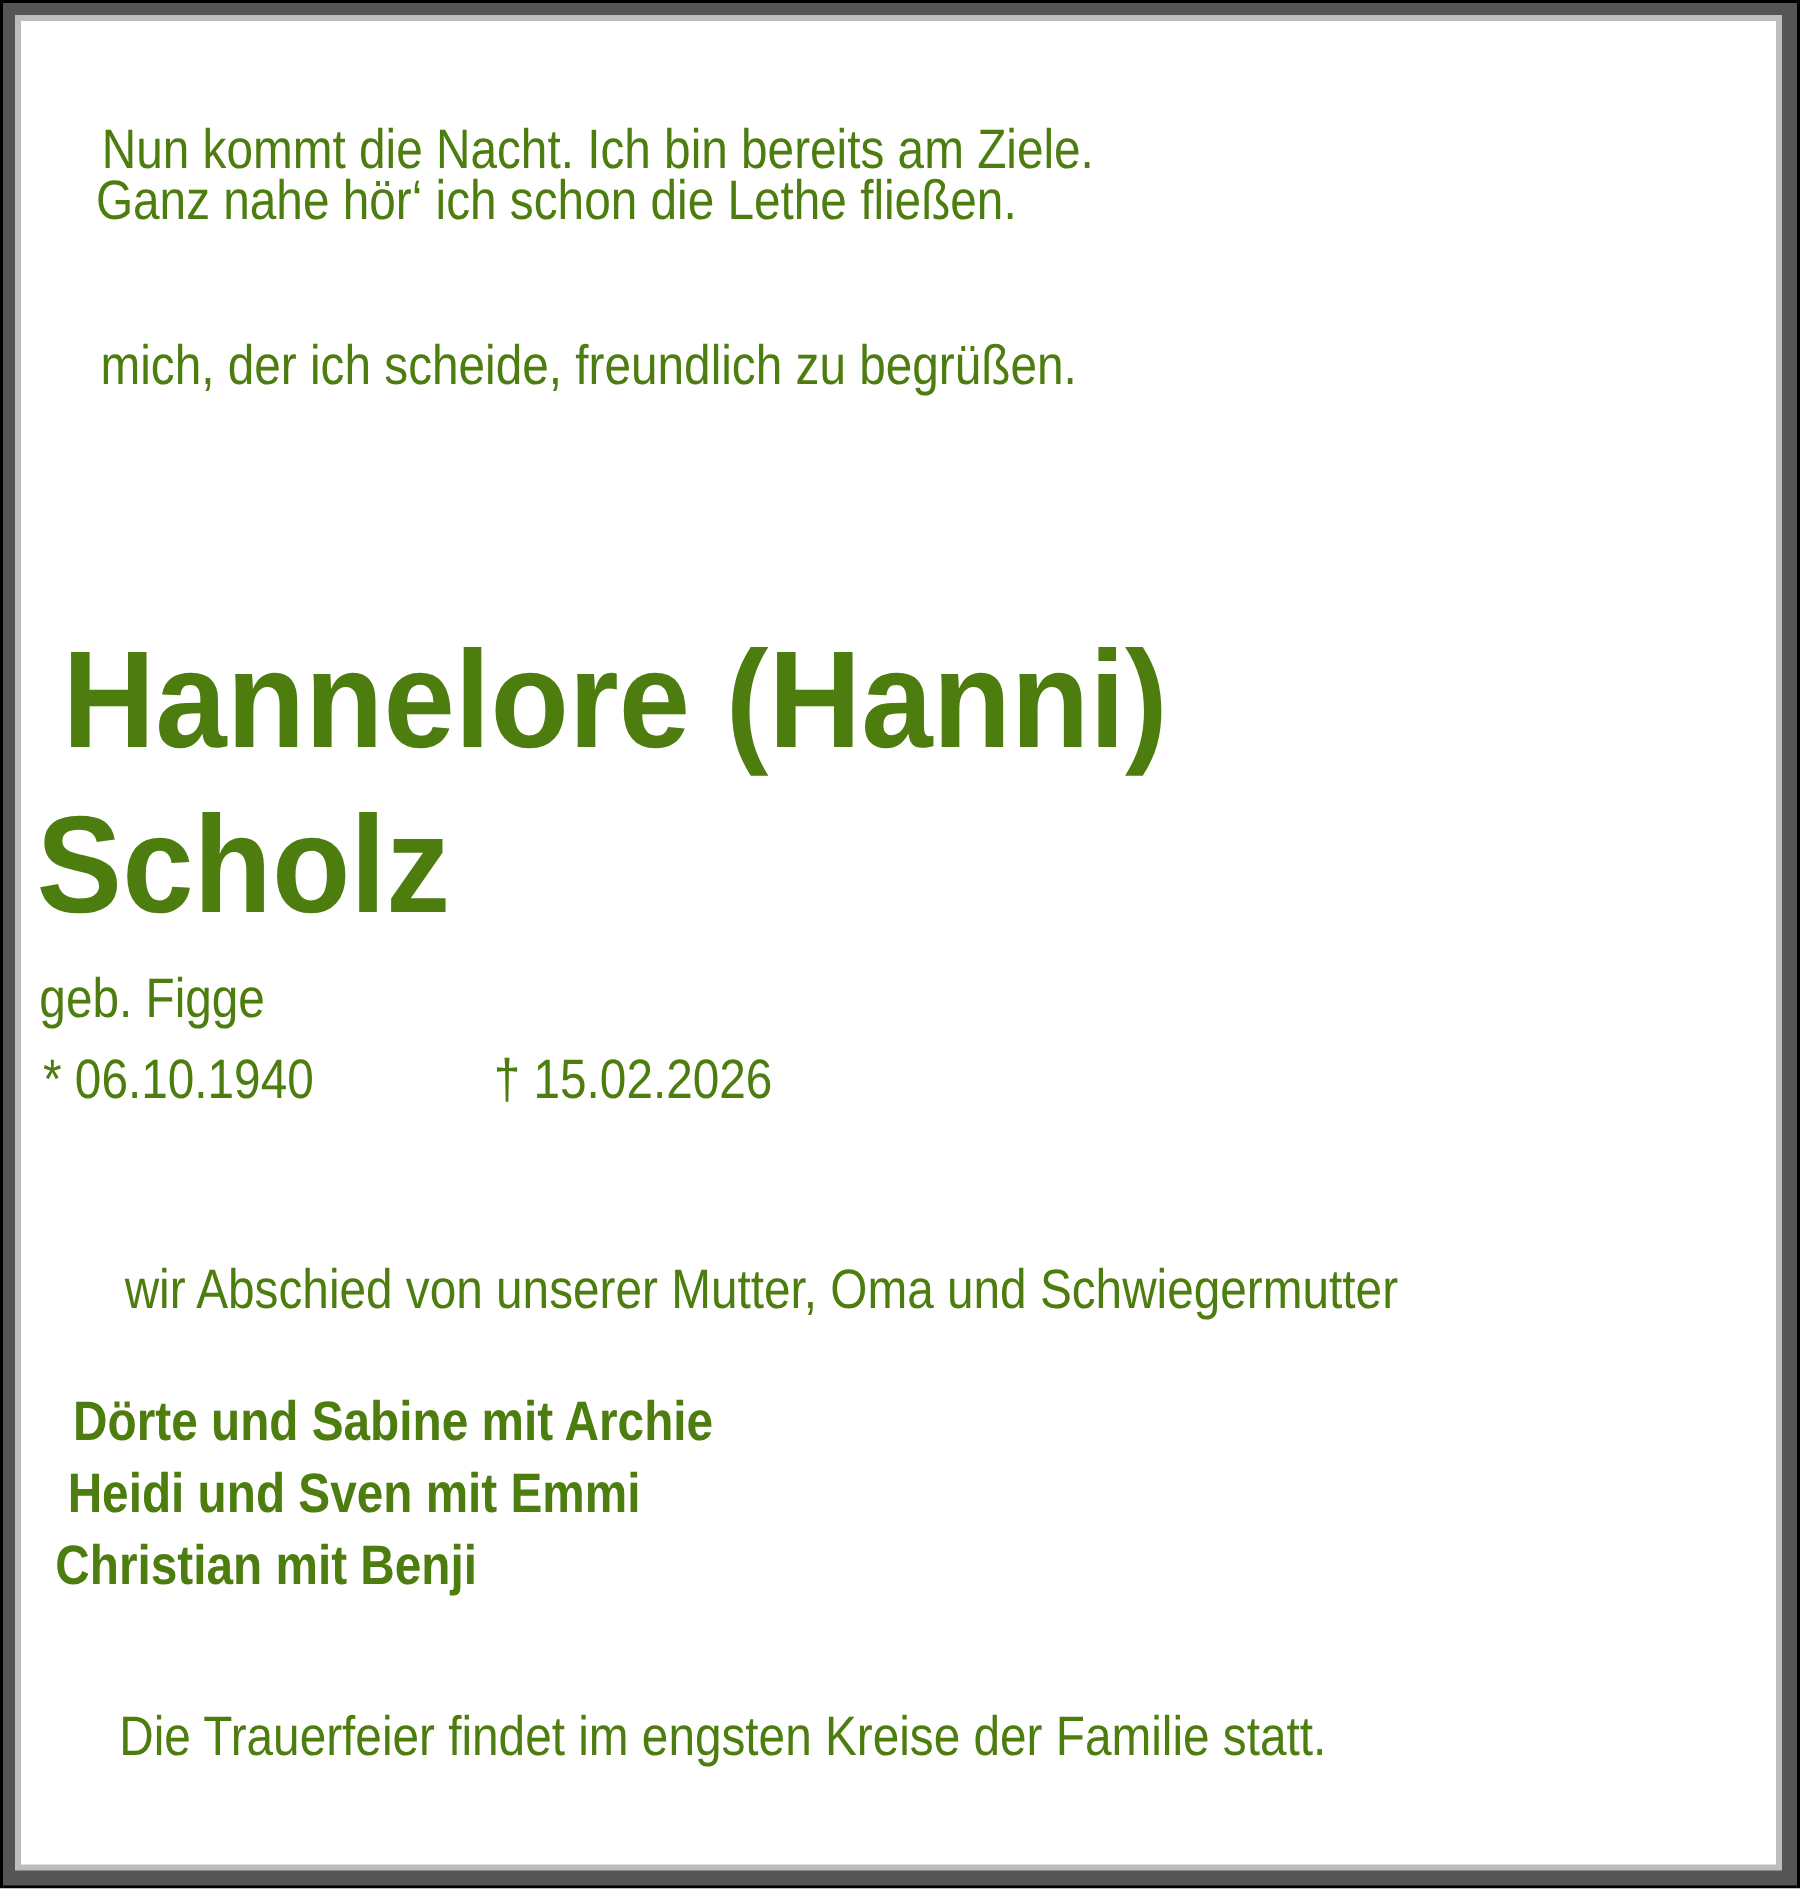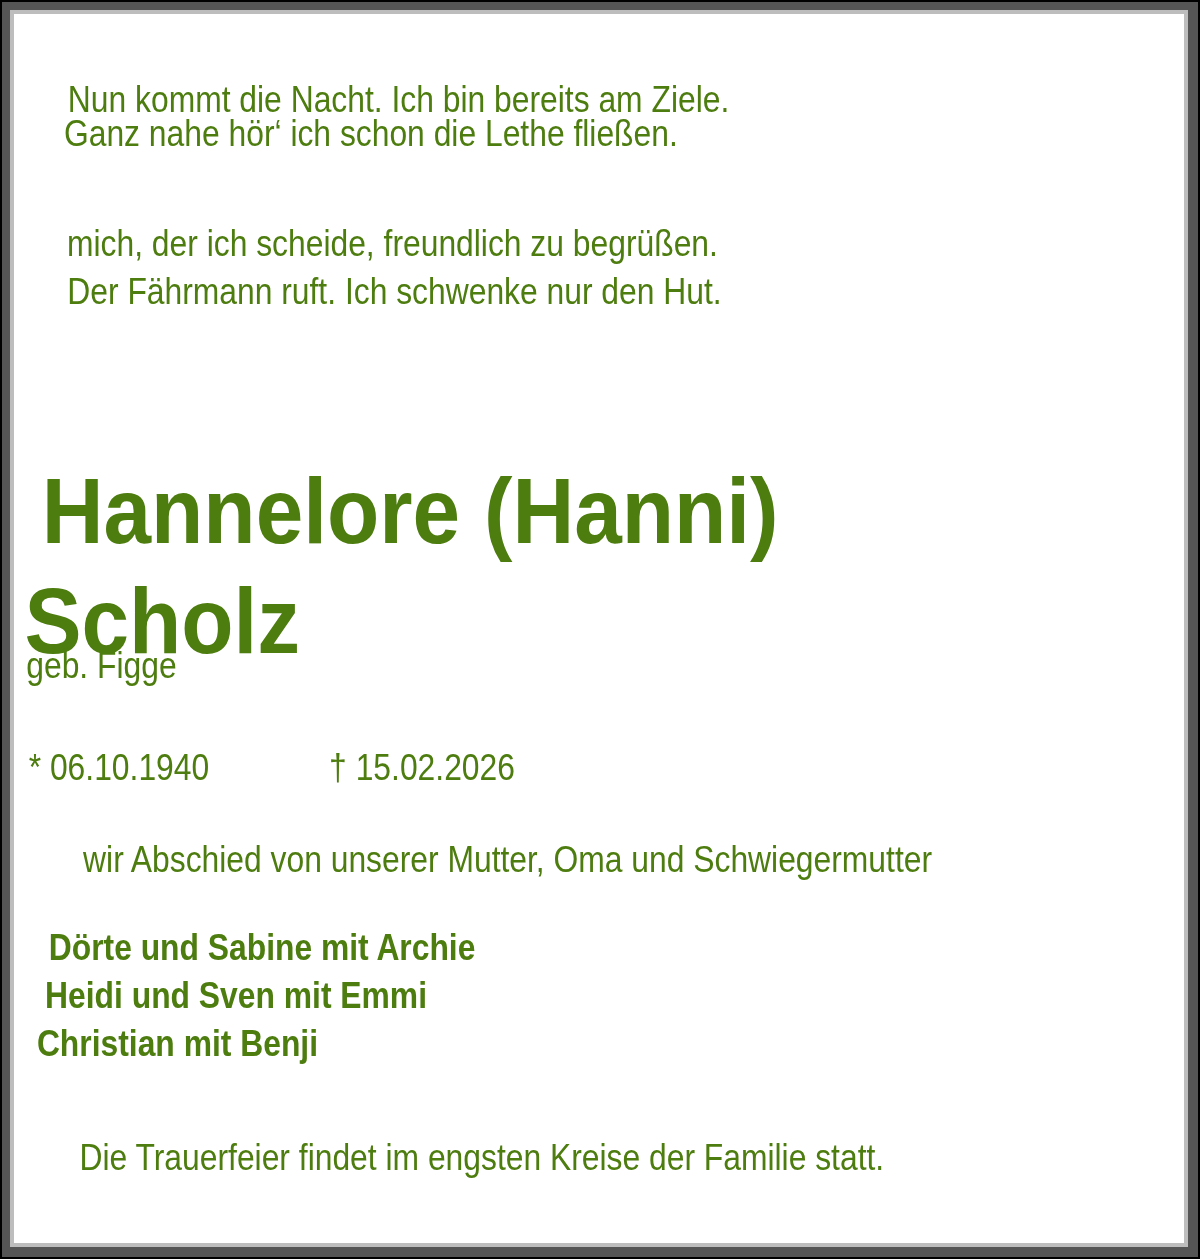--- a/index.html
+++ b/index.html
@@ -23,42 +23,41 @@
     .line {
       position: absolute; left: 0; right: 0; text-align: left;
       font-family: Liberation Sans, sans-serif;
       color: #4d7c0f; white-space: nowrap;
     }
     .line > span { display: inline-block; transform-origin: center center; }
     .poem { font-size: 37px; line-height: 48px; }
     .poem > span { transform: scaleX(0.86); }
     .author { position: absolute; right: 24px; top: 294px; font-family: "Liberation Serif", serif; font-size: 37px; line-height: 48px; white-space: nowrap; }
     .author > span { display: inline-block; transform: scaleX(0.86); transform-origin: right center; }
-    .name { font-size: 92px; font-weight: bold; line-height: 110px; margin-top: 44px; }
+    .name { font-size: 92px; font-weight: bold; line-height: 110px; }
     .name > span { transform: scaleX(0.93); }
     .small { font-size: 37px; line-height: 48px; }
     .small > span { transform: scaleX(0.86); }
     .family { font-size: 37px; line-height: 48px; font-weight: bold; }
     .family > span { transform: scaleX(0.86); }
-    .dates { font-size: 37px; line-height: 48px; margin-top: 48px; }
+    .dates { font-size: 37px; line-height: 48px; }
     .dates .d { display: inline-block; transform: scaleX(0.86); }
     .dates .gap { display: inline-block; width: 90px; }
   </style>
 </head>
 <body>
 
 <div class="frame">
   <div class="frame-mid">
     <div class="frame-inner">
       <div class="paper">
 
         <div class="line poem" style="top:62px"><span>Nun kommt die Nacht. Ich bin bereits am Ziele.</span></div>
         <div class="line poem" style="top:96px"><span>Ganz nahe hör‘ ich schon die Lethe fließen.</span></div>
         <div class="line poem" style="top:206px"><span>mich, der ich scheide, freundlich zu begrüßen.</span></div>
-        <div class="line poem" style="top:254px"><span>Der Fährmann ruft. Ich schwenke nur den Hut.</span></div>
 
         <div class="line name" style="top:398px"><span>Hannelore (Hanni)</span></div>
         <div class="line name" style="top:508px"><span>Scholz</span></div>
 
         <div class="line small" style="top:628px"><span>geb. Figge</span></div>
         <div class="line dates" style="top:682px">
           <span class="d">* 06.10.1940</span><span class="gap"></span><span class="d">† 15.02.2026</span>
         </div>
 
         <div class="line small" style="top:822px"><span>wir Abschied von unserer Mutter, Oma und Schwiegermutter</span></div>

